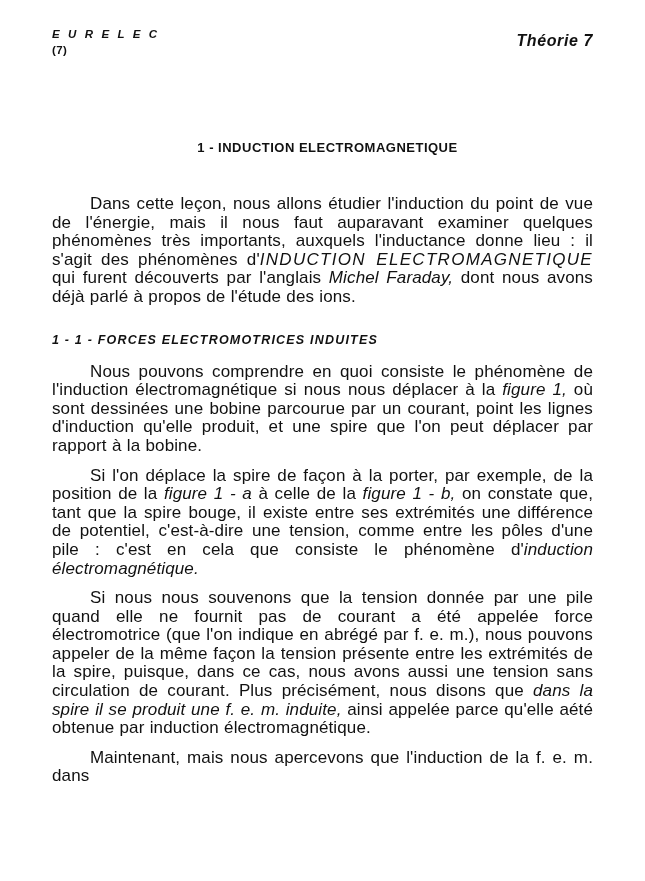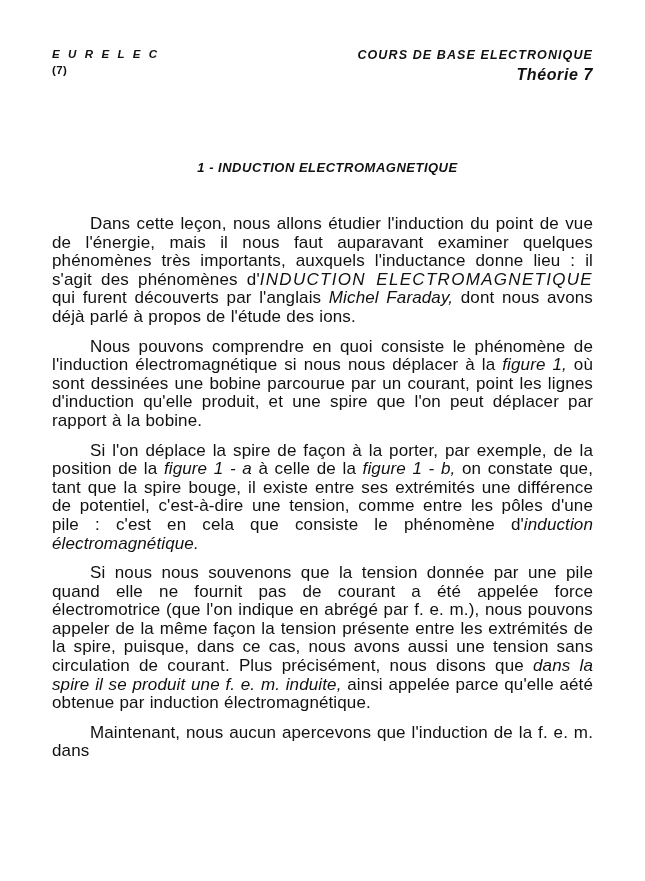--- a/index.html
+++ b/index.html
@@ -13,21 +13,21 @@
     font-family: "Liberation Sans", sans-serif;
     color: #111111;
     position: relative;
     overflow: hidden;
   }
   .page {
     position: relative;
     width: 645px;
     height: 881px;
     box-sizing: border-box;
-    padding: 48px 52px 20px 52px;
+    padding: 28px 52px 20px 52px;
   }
 
   
   .header {
     position: relative;
     height: 54px;
   }
   .hdr-left {
     position: absolute;
     left: 0;
@@ -72,21 +72,20 @@
   .content {
     margin-top: 58px;
   }
   h1.section-title {
     font-size: 13px;
     font-weight: bold;
     text-align: center;
     letter-spacing: 0.5px;
     margin: 0 0 40px 0;
     padding-left: 10px;
-    font-style: italic;
   }
   h2.subsection-title {
     font-size: 12.5px;
     font-style: italic;
     font-weight: bold;
     letter-spacing: 1.2px;
     margin: 26px 0 16px 0;
   }
   p.para {
     font-size: 17px;
@@ -107,35 +106,35 @@
 <body>
 
 <div class="page">
 
   <div class="header">
     <div class="hdr-left">
       <div class="hdr-brand">E U R E L E C</div>
       <div class="hdr-page">(7)</div>
     </div>
     <div class="hdr-right">
-      <div class="hdr-title">COURS DE BASE ELECTRONIQUE</div>
       <div class="hdr-sub">Théorie 7</div>
     </div>
   </div>
 
   <div class="content">
 
     <h1 class="section-title">1 - INDUCTION  ELECTROMAGNETIQUE</h1>
 
     <p class="para"><span>Dans cette leçon, nous allons étudier l'induction du point de vue de l'énergie, mais il nous faut auparavant examiner quelques phénomènes très importants, auxquels l'inductance donne lieu : il s'agit des phénomènes d'</span><span class="itsp">INDUCTION  ELECTROMAGNETIQUE</span><span> qui furent découverts par l'anglais </span><span class="it">Michel Faraday,</span><span> dont nous avons déjà parlé à propos de l'étude des ions.</span></p>
 
+    <h2 class="subsection-title">1 - 1 - FORCES ELECTROMOTRICES INDUITES</h2>
 
     <p class="para"><span>Nous pouvons comprendre en quoi consiste le phénomène de l'induction électromagnétique si nous nous déplacer à la </span><span class="it">figure 1,</span><span> où sont dessinées une bobine parcourue par un courant, point les lignes d'induction qu'elle produit, et une spire que l'on peut déplacer par rapport à la bobine.</span></p>
 
     <p class="para"><span>Si l'on déplace la spire de façon à la porter, par exemple, de la position de la </span><span class="it">figure 1 - a</span><span> à celle de la </span><span class="it">figure 1 - b,</span><span> on constate que, tant que la spire bouge, il existe entre ses extrémités une différence de potentiel, c'est-à-dire une tension, comme entre les pôles d'une pile : c'est en cela que consiste le phénomène d'</span><span class="it">induction électromagnétique.</span></p>
 
 
     <p class="para"><span>Si nous nous souvenons que la tension donnée par une pile quand elle ne fournit pas de courant a été appelée force électromotrice (que l'on indique en abrégé par f. e. m.), nous pouvons appeler de la même façon la tension présente entre les extrémités de la spire, puisque, dans ce cas, nous avons aussi une tension sans circulation de courant. Plus précisément, nous disons que </span><span class="it">dans la spire il se produit une f. e. m. induite,</span><span> ainsi appelée parce qu'elle aété obtenue par induction électromagnétique.</span></p>
 
-    <p class="para">Maintenant, nous aucun apercevons que l'induction de la f. e. m. dans</p>
+    <p class="para">Maintenant, mais nous apercevons que l'induction de la f. e. m. dans</p>
 
   </div>
 </div>
 
 </body></html>

